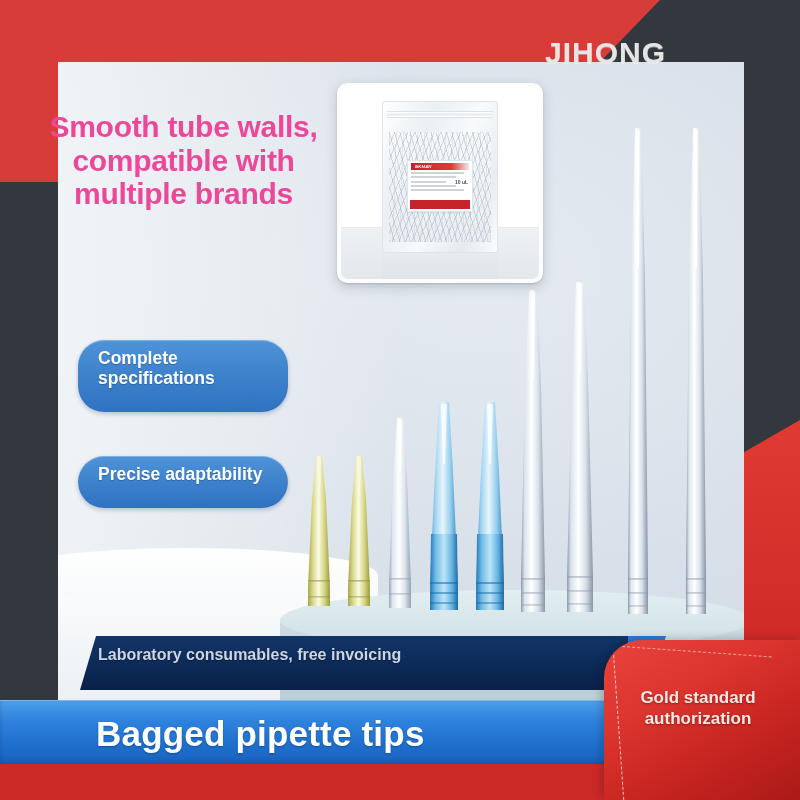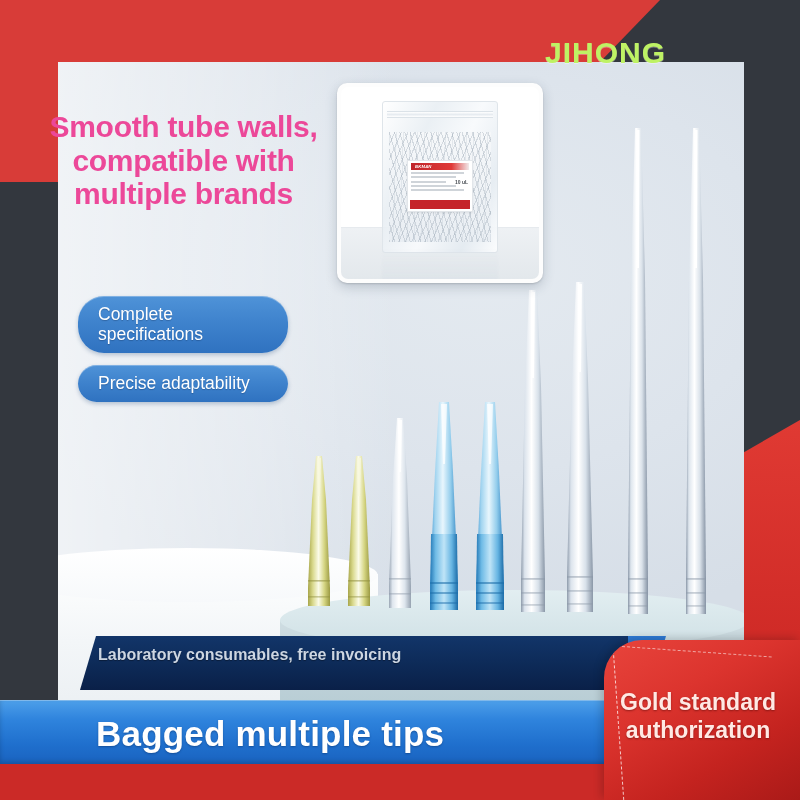--- a/index.html
+++ b/index.html
@@ -147,35 +147,36 @@
   .headline{
     position:absolute; left:46px; top:110px; width:275px;
     text-align:center;
     font-size:30px; line-height:1.12; font-weight:bold;
     color:#ec4899; letter-spacing:-.3px;
   }
 
   
   .brand{
     position:absolute; left:545px; top:36px;
-    font-size:30px; font-weight:bold; color:#bef264;
+    font-size:30px; font-weight:bold; color:#e5e5e5;
     letter-spacing:1px;
     text-shadow:0 1px 0 rgba(255,255,255,.35);
   }
 
   
   .pills{ position:absolute; left:78px; top:296px; width:210px; }
   .pill{
     position:relative; margin-bottom:12px;
-    padding:8px 16px 9px 20px;
+    padding:8px 16px 24px 20px;
     border-radius:26px;
     background:linear-gradient(180deg,#4f93d8 0%, #3f83cd 45%, #2f72c0 100%);
     box-shadow:0 2px 4px rgba(30,70,120,.28), inset 0 1px 0 rgba(255,255,255,.28);
-    color:#ffffff; font-weight:normal; font-size:17.5px; line-height:1.15;
+    color:#ffffff; font-weight:bold; font-size:17.5px; line-height:1.15;
     text-shadow:0 1px 1px rgba(20,50,90,.35);
+    margin-top:44px;
   }
 
   
   .ribbon{
     position:absolute; left:80px; top:636px; width:565px; height:54px;
     background:linear-gradient(180deg,#123569 0%, #0d2a57 55%, #0a2048 100%);
     clip-path: polygon(16px 0, 565px 0, 549px 54px, 0 54px);
     box-shadow:0 2px 5px rgba(0,0,0,.22);
   }
   .ribbon-accent{
@@ -216,21 +217,21 @@
     transform:rotate(-4deg);
   }
   .gold-stitch2{
     position:absolute; left:18px; top:6px; width:150px; height:2px;
     border-top:1.6px dashed rgba(255,255,255,.55);
     transform:rotate(4deg); transform-origin:left center;
   }
   .gold-text{
     position:absolute; left:0; right:8px; top:48px;
     text-align:center; color:#ffe9e4;
-    font-size:23px; font-weight:bold; line-height:1.22;
+    font-size:17px; font-weight:bold; line-height:1.22;
     text-shadow:0 1px 2px rgba(90,10,10,.55);
   }
 </style>
 </head>
 <body>
 
 <div id="stage">
 
   <div class="frame-dark"></div>
   <div class="frame-red-top"></div>
@@ -421,21 +422,21 @@
   <div class="pills">
     <div class="pill">Complete specifications</div>
     <div class="pill">Precise adaptability</div>
   </div>
 
   <div class="ribbon"></div>
   <div class="ribbon-accent"></div>
   <div class="ribbon-text">Laboratory consumables, free invoicing</div>
 
   <div class="bottombar">
-    <div class="bottombar-title">Bagged multiple tips</div>
+    <div class="bottombar-title">Bagged pipette tips</div>
   </div>
 
   <div class="gold-panel">
     <div class="gold-stitch"></div>
     <div class="gold-stitch2"></div>
     <div class="gold-text">Gold standard authorization</div>
   </div>
 
 </div>
 

